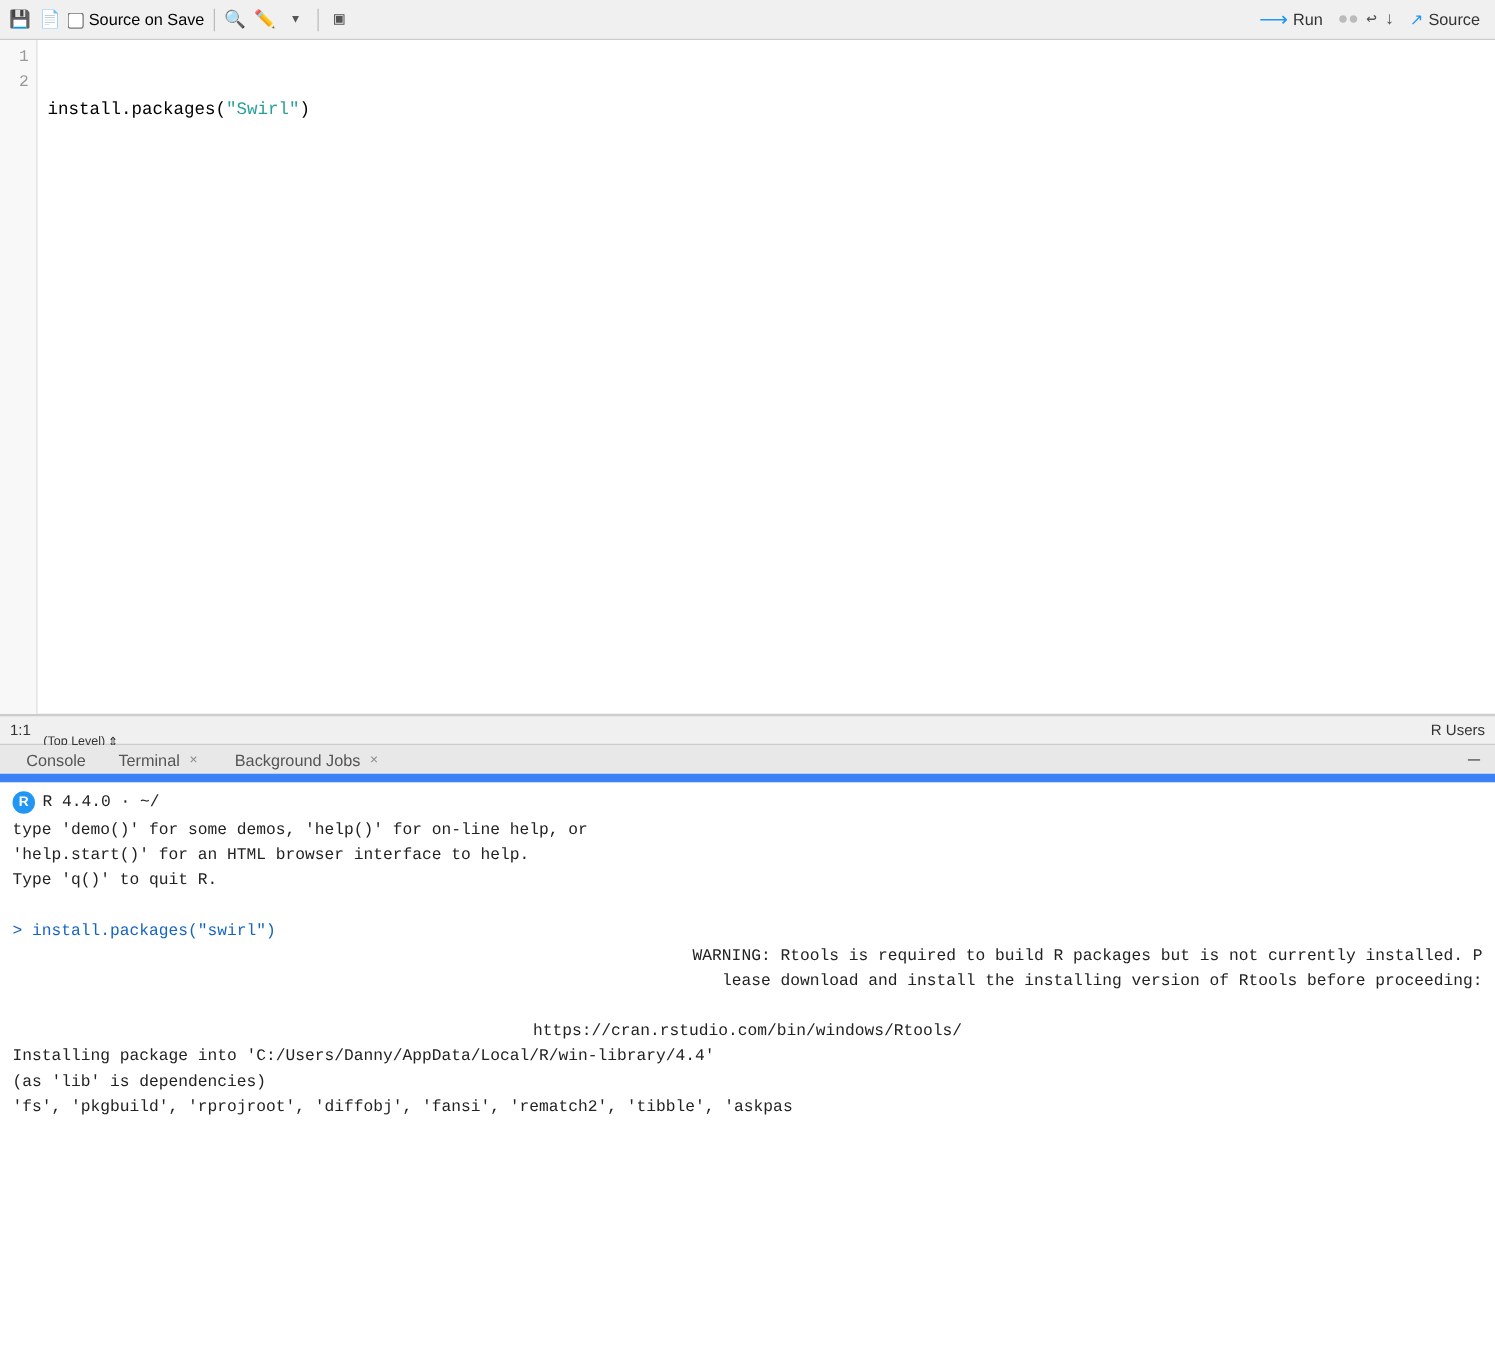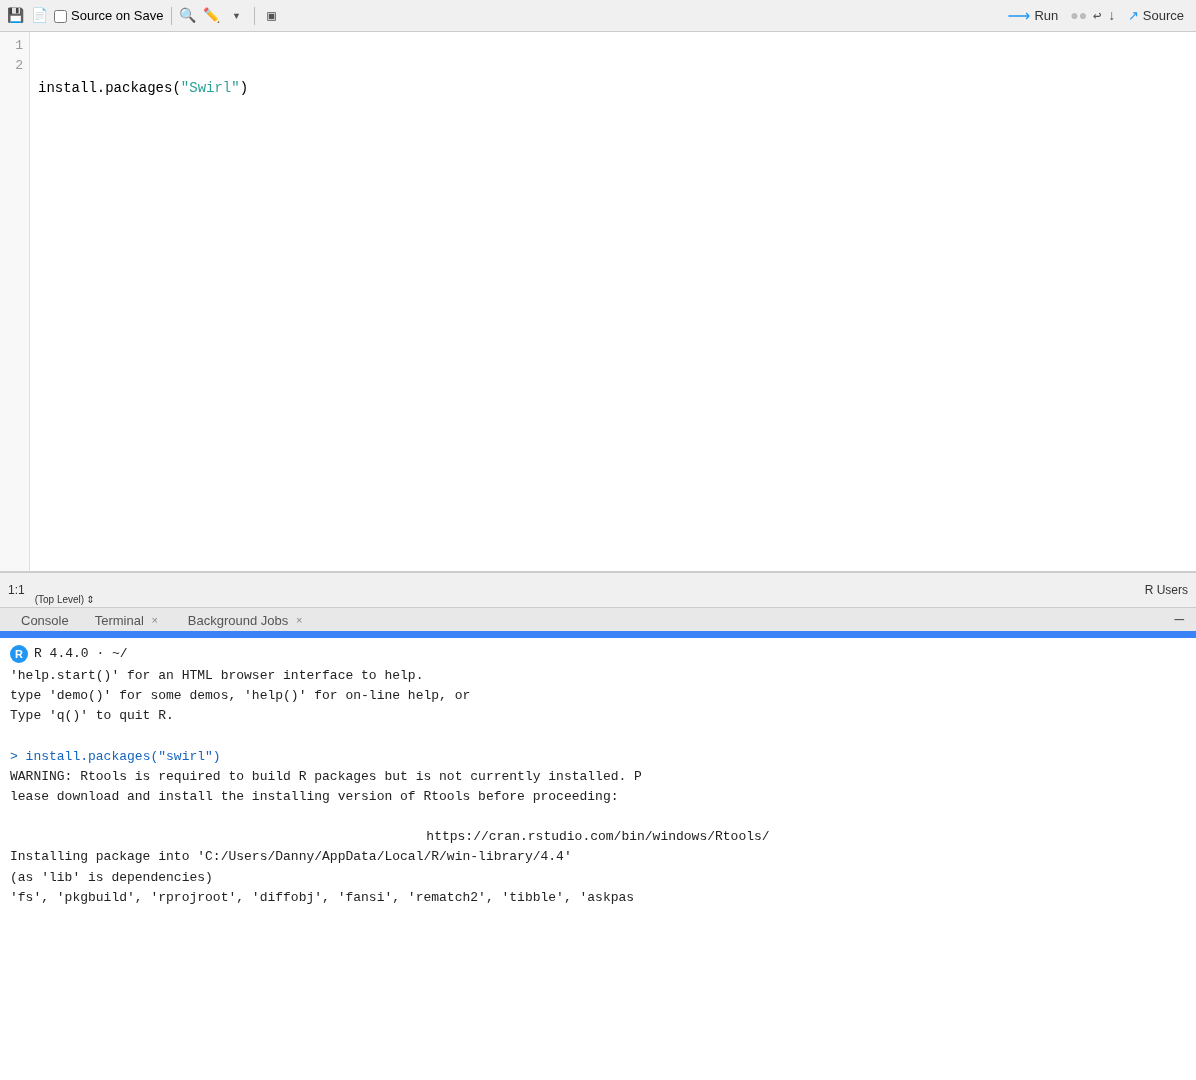--- a/index.html
+++ b/index.html
@@ -109,21 +109,21 @@
     }
     .code-line-1 {
       color: #000;
     }
 
     
     .status-bar {
       background: #f0f0f0;
       border-top: 1px solid #ccc;
       border-bottom: 1px solid #ccc;
-      height: 36px;
+      height: 24px;
       display: flex;
       align-items: center;
       padding: 0 8px;
       gap: 10px;
       font-size: 12px;
       font-family: Arial, sans-serif;
       color: #555;
     }
     .status-pos {
       font-size: 12px;
@@ -211,21 +211,21 @@
       align-items: center;
       justify-content: center;
       font-size: 11px;
       font-weight: bold;
       font-family: Arial, sans-serif;
     }
     .console-line {
       white-space: pre-wrap;
       word-break: break-all;
     }
-    .console-line.warning { color: #222; }
+    .console-line.warning { color: #222; text-align: right; }
     .console-line.command { color: #1565C0; }
     .console-line.url { color: #222; text-align: center; }
 
     .page-wrapper {
       display: flex;
       flex-direction: column;
       height: 1080px;
       width: 1196px;
     }
   </style>
@@ -298,22 +298,22 @@
       <span class="tab-close">×</span>
     </div>
     <span class="tab-minimize" style="margin-left:auto;font-size:16px;">—</span>
   </div>
 
   <div class="console-area">
     <div class="console-header-line">
       <span class="r-badge">R</span>
       <span class="console-line">R 4.4.0 · ~/</span>
     </div>
+    <div class="console-line">type 'demo()' for some demos, 'help()' for on-line help, or</div>
     <div class="console-line">'help.start()' for an HTML browser interface to help.</div>
-    <div class="console-line">type 'demo()' for some demos, 'help()' for on-line help, or</div>
     <div class="console-line">Type 'q()' to quit R.</div>
     <div class="console-line">&nbsp;</div>
     <div class="console-line command">&gt; <span style="color:#1565C0;">install.packages("swirl")</span></div>
     <div class="console-line warning">WARNING: Rtools is required to build R packages but is not currently installed. P</div>
     <div class="console-line warning">lease download and install the installing version of Rtools before proceeding:</div>
     <div class="console-line">&nbsp;</div>
     <div class="console-line url">https://cran.rstudio.com/bin/windows/Rtools/</div>
     <div class="console-line">Installing package into 'C:/Users/Danny/AppData/Local/R/win-library/4.4'</div>
     <div class="console-line">(as 'lib' is dependencies)</div>
     <div class="console-line">'fs', 'pkgbuild', 'rprojroot', 'diffobj', 'fansi', 'rematch2', 'tibble', 'askpas</div>

